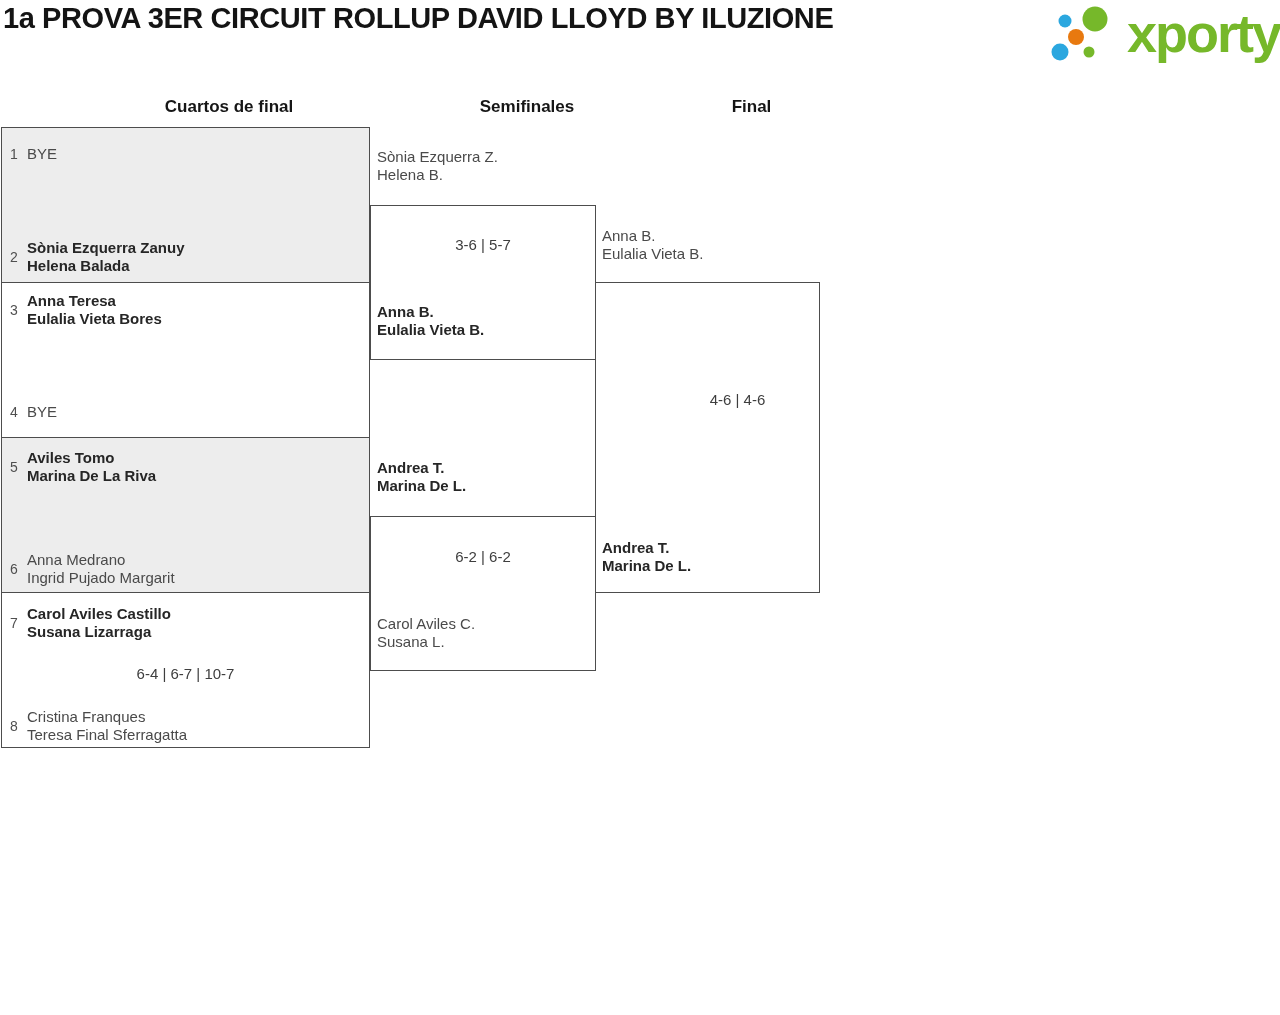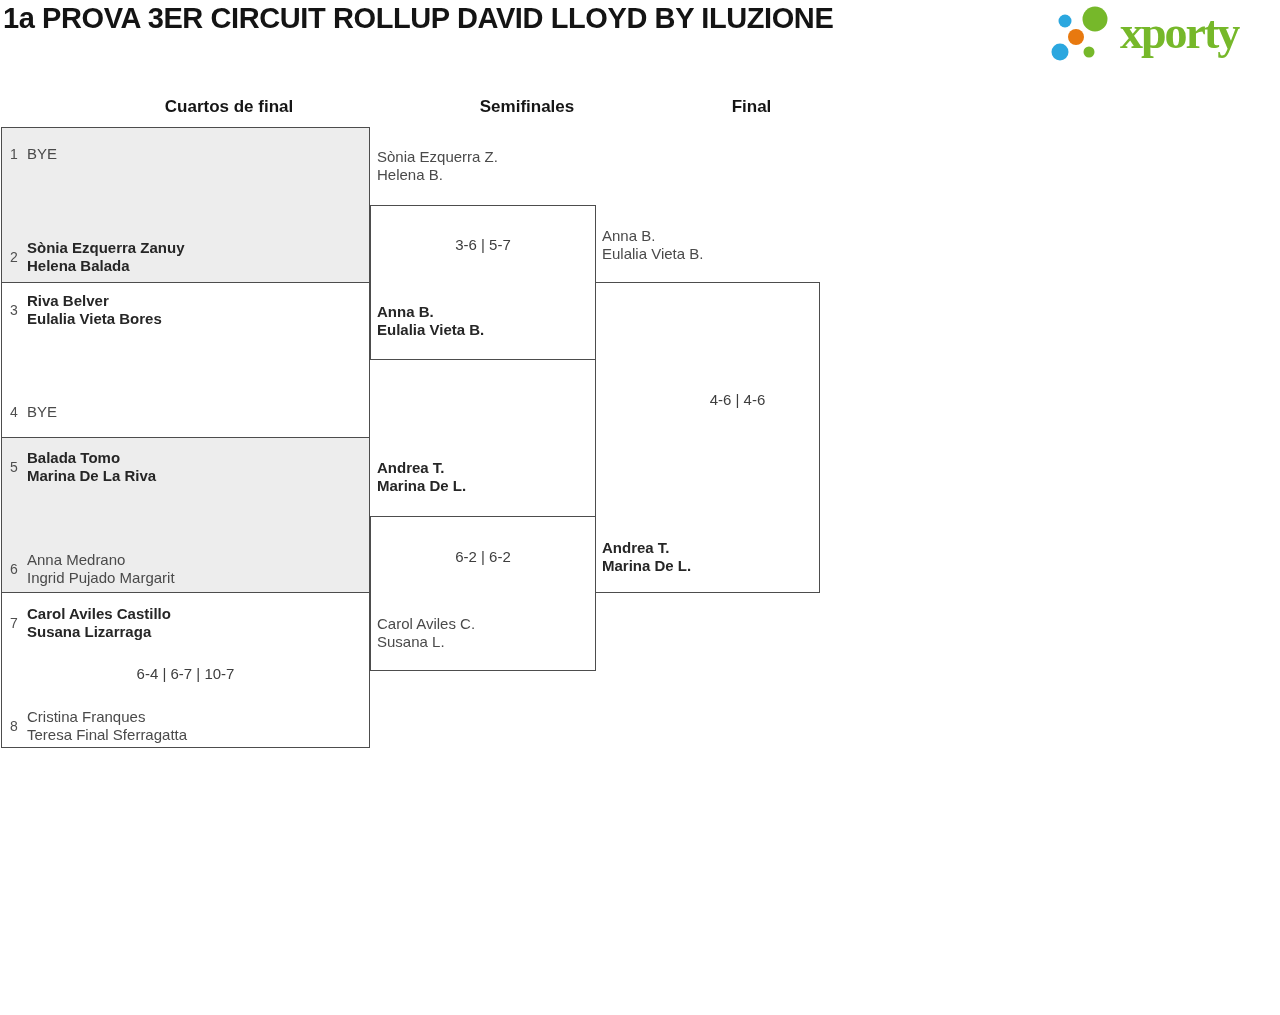--- a/index.html
+++ b/index.html
@@ -5,21 +5,21 @@
   html,body{margin:0;padding:0;background:#ffffff;}
   .canvas{position:relative;width:1280px;height:1015px;background:#ffffff;overflow:hidden;
           font-family:"Liberation Sans","DejaVu Sans",sans-serif;}
 
   
   .title-block{position:absolute;left:3px;top:1px;white-space:nowrap;color:#141414;}
   .title-line1{font-size:29px;font-weight:700;line-height:34px;letter-spacing:-0.4px;}
   .title-line2{font-size:25px;font-weight:700;line-height:31px;letter-spacing:-0.4px;}
 
   .logo{position:absolute;left:1046px;top:2px;display:flex;align-items:flex-start;}
-  .logo-text{font-size:46px;font-weight:700;line-height:62px;letter-spacing:-2px;margin-left:12px;font-family:Liberation Serif, serif;}
+  .logo-text{font-size:54px;font-weight:700;line-height:62px;letter-spacing:-2px;margin-left:19px;}
 
   
   .round-header{position:absolute;top:97px;font-size:17px;font-weight:700;color:#161616;text-align:center;padding-left:44px;}
   .rh-1{left:0;width:370px;}
   .rh-2{left:370px;width:226px;}
   .rh-3{left:595px;width:225px;}
 
   
   .box{position:absolute;box-sizing:border-box;border:1px solid #4d4d4d;background:#ffffff;}
   .box.shaded{background:#ededed;}
@@ -103,36 +103,36 @@
     <span class="seed">2</span>
     <div class="team">
       <div>Sònia Ezquerra Zanuy</div>
         <div>Helena Balada</div>
     </div>
   </div>
 
   <div class="qf-entry e-qf2t winner">
     <span class="seed">3</span>
     <div class="team">
-      <div>Riva Belver</div>
+      <div>Anna Teresa</div>
         <div>Eulalia Vieta Bores</div>
     </div>
   </div>
   <div class="qf-entry e-qf2b">
     <span class="seed">4</span>
     <div class="team">
       <div>BYE</div>
         <div></div>
     </div>
   </div>
 
   <div class="qf-entry e-qf3t winner">
     <span class="seed">5</span>
     <div class="team">
-      <div>Balada Tomo</div>
+      <div>Aviles Tomo</div>
         <div>Marina De La Riva</div>
     </div>
   </div>
   <div class="qf-entry e-qf3b">
     <span class="seed">6</span>
     <div class="team">
       <div>Anna Medrano</div>
         <div>Ingrid Pujado Margarit</div>
     </div>
   </div>

